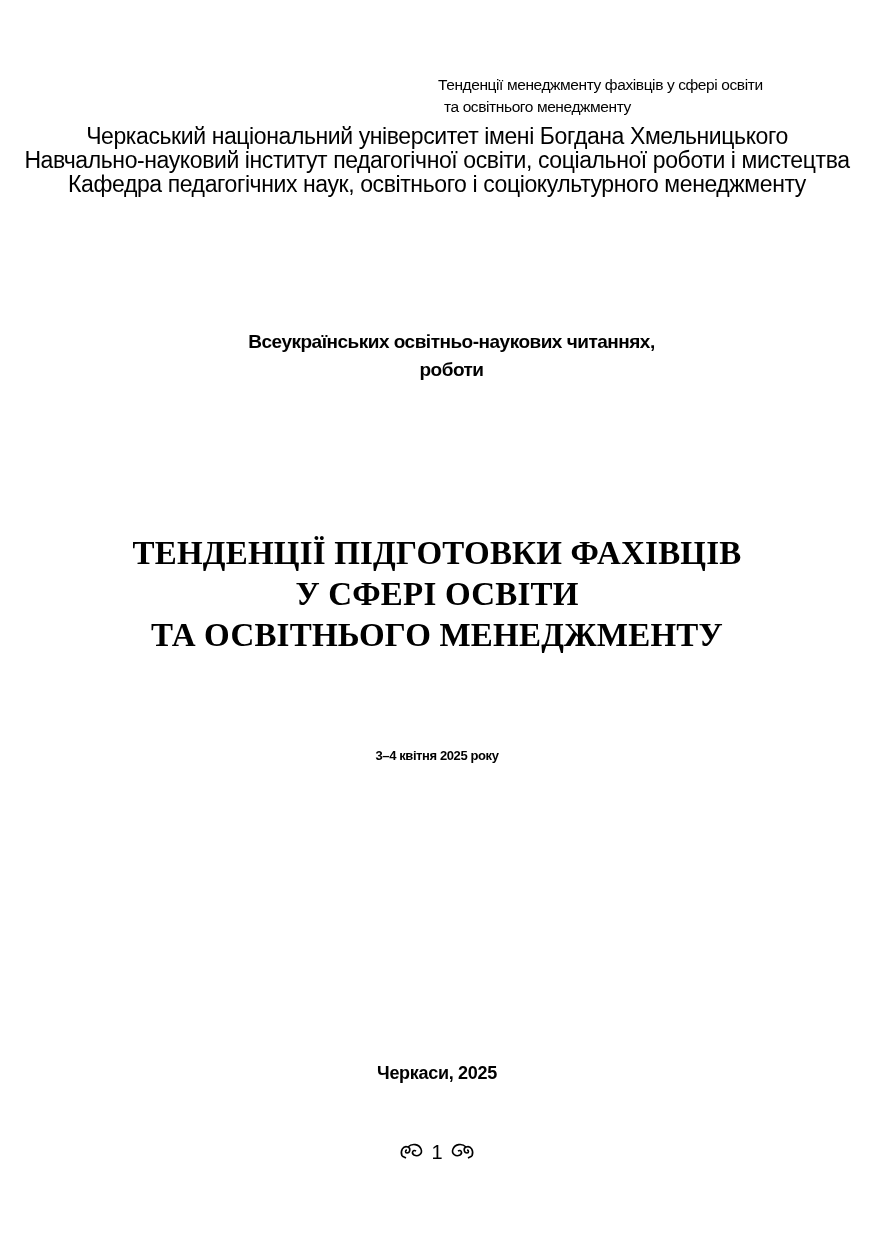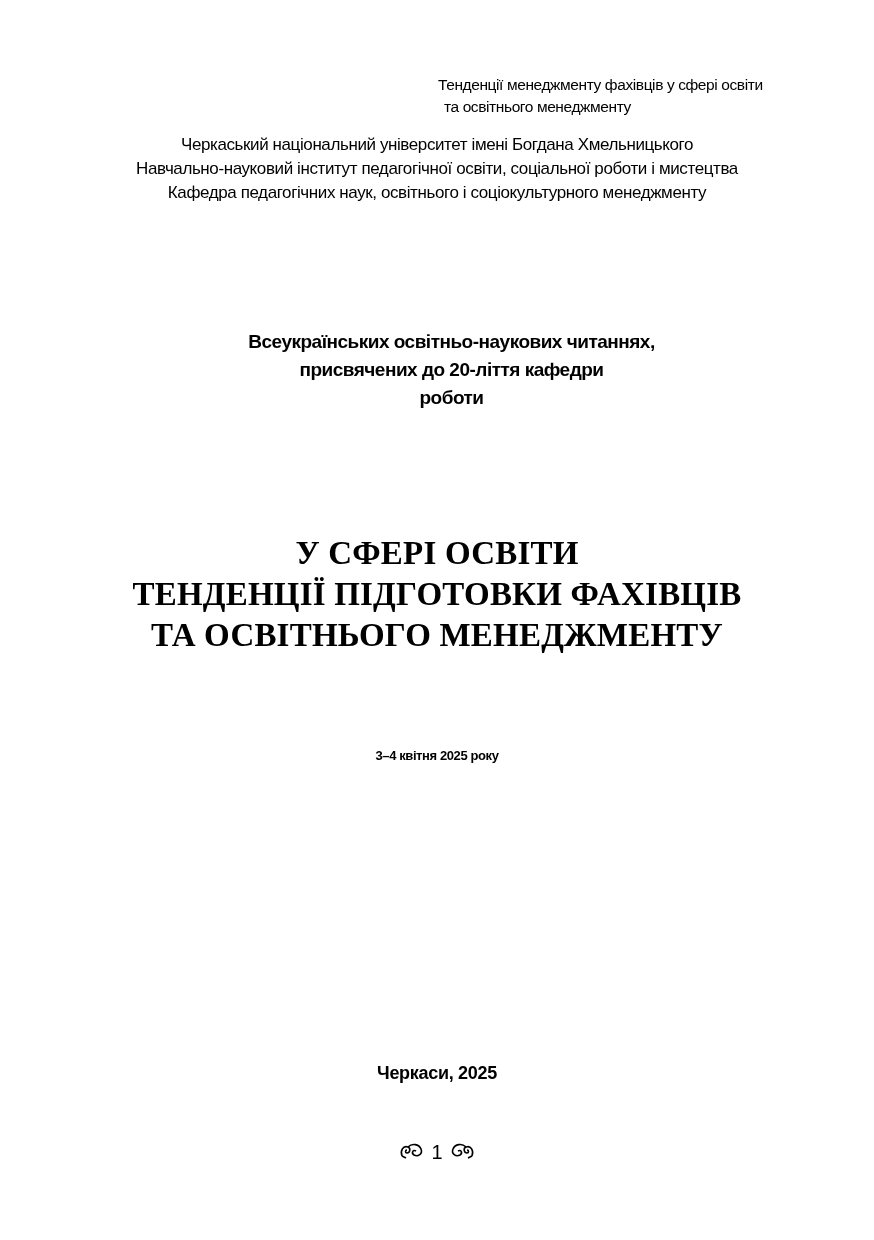--- a/index.html
+++ b/index.html
@@ -6,22 +6,22 @@
     body { width: 874px; height: 1240px; position: relative; overflow: hidden; color: #000; }
     .sans { font-family: "Liberation Sans", sans-serif; }
     .serif { font-family: "Liberation Serif", serif; }
     .running-header {
       position: absolute; left: 438px; top: 74px; width: 340px;
       font-size: 15.5px; line-height: 22px; letter-spacing: -0.4px;
     }
     .running-header .l2 { padding-left: 6px; display: block; }
     .running-header .l1 { display: block; }
     .affil {
-      position: absolute; left: 0; right: 0; top: 133px; text-align: center;
-      font-size: 17px; line-height: 24px; letter-spacing: -0.4px;
+      position: absolute; left: 0; right: 0; top: 124px; text-align: center;
+      font-size: 23px; line-height: 24px; letter-spacing: -0.4px;
     }
     .affil div { display: block; }
     .event {
       position: absolute; left: 0; right: 0; top: 328px; text-align: center;
       font-size: 19px; line-height: 28px; font-weight: bold; letter-spacing: -0.5px; margin-left: 29px;
     }
     .event div { display: block; }
     .main-title {
       position: absolute; left: 0; right: 0; top: 533px; text-align: center;
       font-size: 33px; line-height: 41px; font-weight: bold; letter-spacing: 0.2px;
@@ -50,27 +50,26 @@
 </div>
 
 <div class="affil sans">
   <div>Черкаський національний університет імені Богдана Хмельницького</div>
   <div>Навчально-науковий інститут педагогічної освіти, соціальної роботи і мистецтва</div>
   <div>Кафедра педагогічних наук, освітнього і соціокультурного менеджменту</div>
 </div>
 
 <div class="event sans">
   <div>Всеукраїнських освітньо-наукових читаннях,</div>
-  <div>присвячених до 20-ліття кафедри</div>
   <div>роботи</div>
 </div>
 
 <div class="main-title serif">
+  <div>ТЕНДЕНЦІЇ ПІДГОТОВКИ ФАХІВЦІВ</div>
   <div>У СФЕРІ ОСВІТИ</div>
-  <div>ТЕНДЕНЦІЇ ПІДГОТОВКИ ФАХІВЦІВ</div>
   <div>ТА ОСВІТНЬОГО МЕНЕДЖМЕНТУ</div>
 </div>
 
 <div class="dates sans">3–4 квітня 2025 року</div>
 
 <div class="city sans">Черкаси, 2025</div>
 
 <div class="page-num sans">
   <span class="orn">
     <svg width="26" height="18" viewBox="0 0 26 18">

